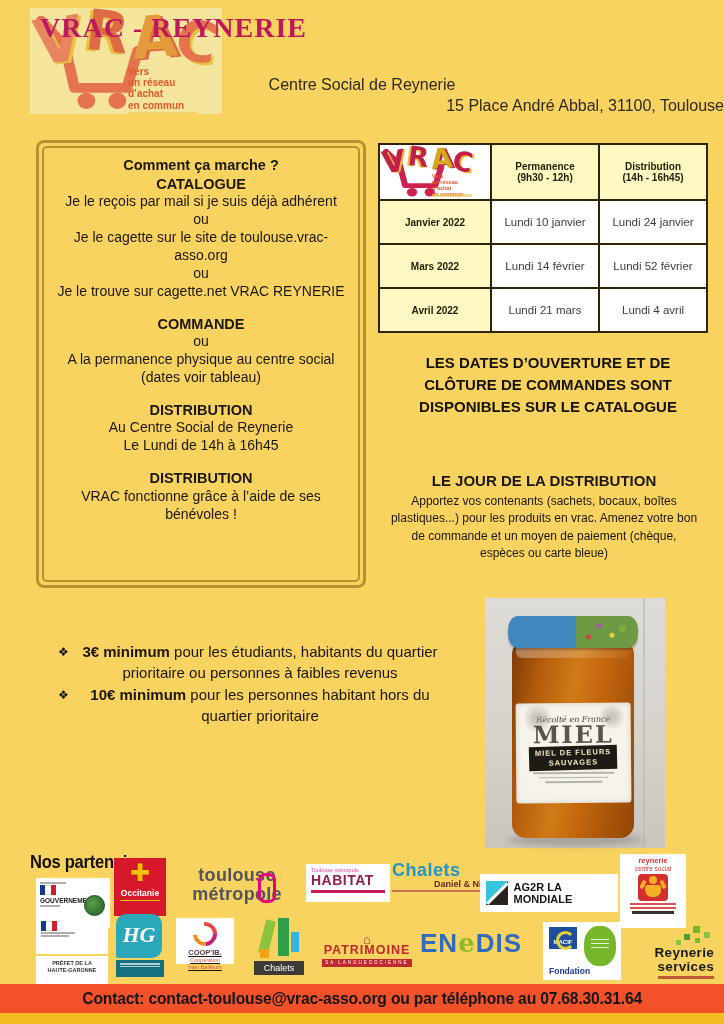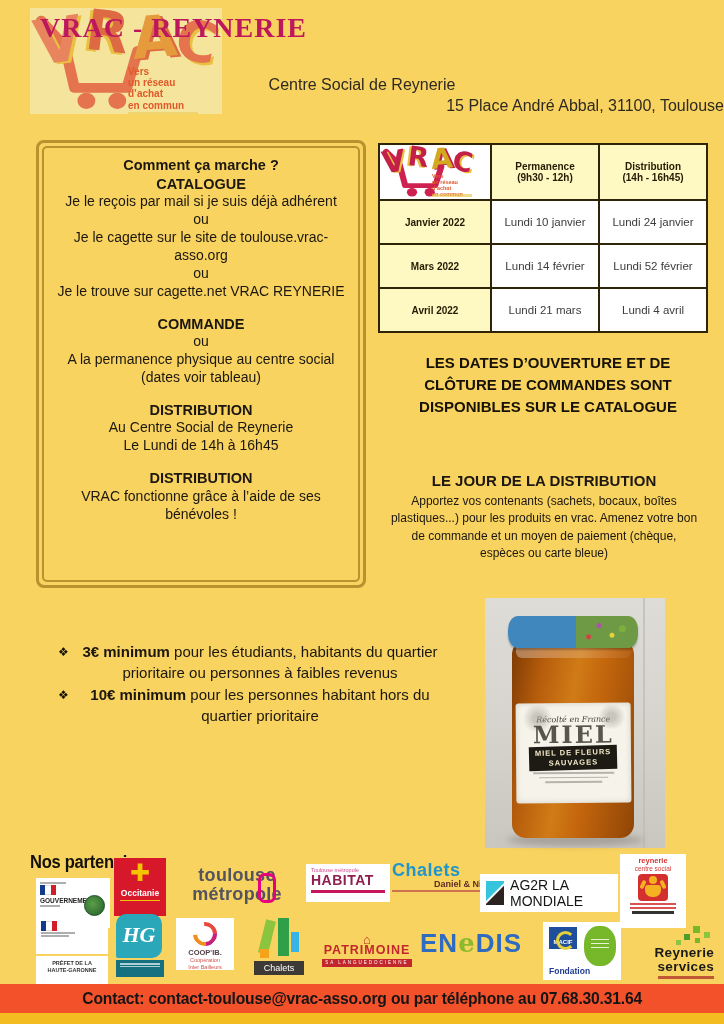--- a/index.html
+++ b/index.html
@@ -145,21 +145,21 @@
 
   #p-carasso { left:392px; top:860px; width:100px; height:48px; text-align:left; }
   #p-carasso .name { font-size:18px; font-weight:800; color:#2196c9; letter-spacing:.5px; }
   #p-carasso .sub { font-size:9px; font-weight:bold; color:#5c2c24; text-align:right; margin-top:-2px; }
   #p-carasso .tiny-bar { background:#c05a4a; width:92%; }
 
   #p-ag2r { left:480px; top:874px; width:138px; height:38px; display:flex; align-items:center; gap:6px; padding:0 6px; }
   .ag2r-icon { width:24px; height:24px; background:linear-gradient(135deg,#35c4dc 50%,#2b2320 50%); position:relative; }
   .ag2r-icon::after { content:""; position:absolute; left:45%; top:-10%; width:12%; height:120%;
     background:#fff; transform:rotate(45deg); }
-  #p-ag2r .name { font-size:14px; font-weight:normal; color:#161616; }
+  #p-ag2r .name { font-size:11px; font-weight:bold; color:#161616; }
 
   #p-centre-social { left:620px; top:854px; width:66px; height:74px; text-align:center; padding:3px 2px; }
   #p-centre-social .l1 { font-size:7.5px; color:#d43535; font-weight:bold; line-height:1.1; }
   #p-centre-social .l2 { font-size:6.5px; color:#d43535; line-height:1.1; }
   .cs-figure { position:relative; width:30px; height:27px; background:#d32f2f; border-radius:4px; margin:2px auto 2px; }
   .cs-figure .head { position:absolute; left:11px; top:2px; width:8px; height:8px; border-radius:50%; background:#f4b223; }
   .cs-figure .body { position:absolute; left:7px; top:11px; width:16px; height:12px; background:#f4b223; border-radius:3px 3px 7px 7px; }
   .cs-figure .arm1,.cs-figure .arm2 { position:absolute; top:6px; width:4px; height:9px; background:#f4b223; border-radius:2px; }
   .cs-figure .arm1 { left:3px; transform:rotate(25deg);} .cs-figure .arm2 { right:3px; transform:rotate(-25deg);}
   #p-centre-social .rb { height:2px; background:#d43535; margin:1.5px 8px 0; opacity:.85; }
@@ -170,21 +170,21 @@
   #p-prefet .pf-bottom { background:#fff; margin-top:2px; height:24px; font-size:5.5px; font-weight:bold;
     color:#333; text-align:center; padding-top:4px; line-height:1.3; }
 
   #p-hg { left:116px; top:914px; width:48px; height:62px; }
   .hg-bubble { width:46px; height:44px; background:#2aa7b8; border-radius:10px 10px 10px 2px; color:#fff;
     font-family:"Liberation Serif", serif; font-style:italic; font-weight:bold; font-size:22px;
     text-align:center; line-height:42px; }
   .hg-band { margin-top:2px; height:13px; background:#15717f; padding:2px 4px; }
   .hg-band .tiny-bar { background:#cfe9ec; height:1.5px; }
 
-  #p-coopib { left:176px; top:918px; width:58px; height:52px; text-align:center; padding-top:4px; }
+  #p-coopib { left:176px; top:918px; width:58px; height:46px; text-align:center; padding-top:4px;text-decoration:underline; }
   .coop-c { width:16px; height:16px; margin:0 auto 2px; border:4px solid #e8483f; border-radius:50%;
     border-right-color:#c9207e; border-bottom-color:#f08f1f; border-left-color:transparent; transform:rotate(40deg); }
   #p-coopib .name { font-size:7.5px; font-weight:bold; color:#544049; }
   #p-coopib .sub { font-size:5.5px; color:#d2544a; line-height:1.25; }
 
   #p-chalets { left:254px; top:918px; width:50px; height:60px; }
   .ch-icon { position:relative; height:42px; }
   .ch-icon .b1 { position:absolute; left:8px; top:2px; width:10px; height:34px; background:#8bc53f; transform:rotate(14deg); }
   .ch-icon .b2 { position:absolute; left:24px; top:0; width:11px; height:38px; background:#2fa048; }
   .ch-icon .b3 { position:absolute; left:6px; bottom:2px; width:9px; height:9px; background:#f7a21b; }

